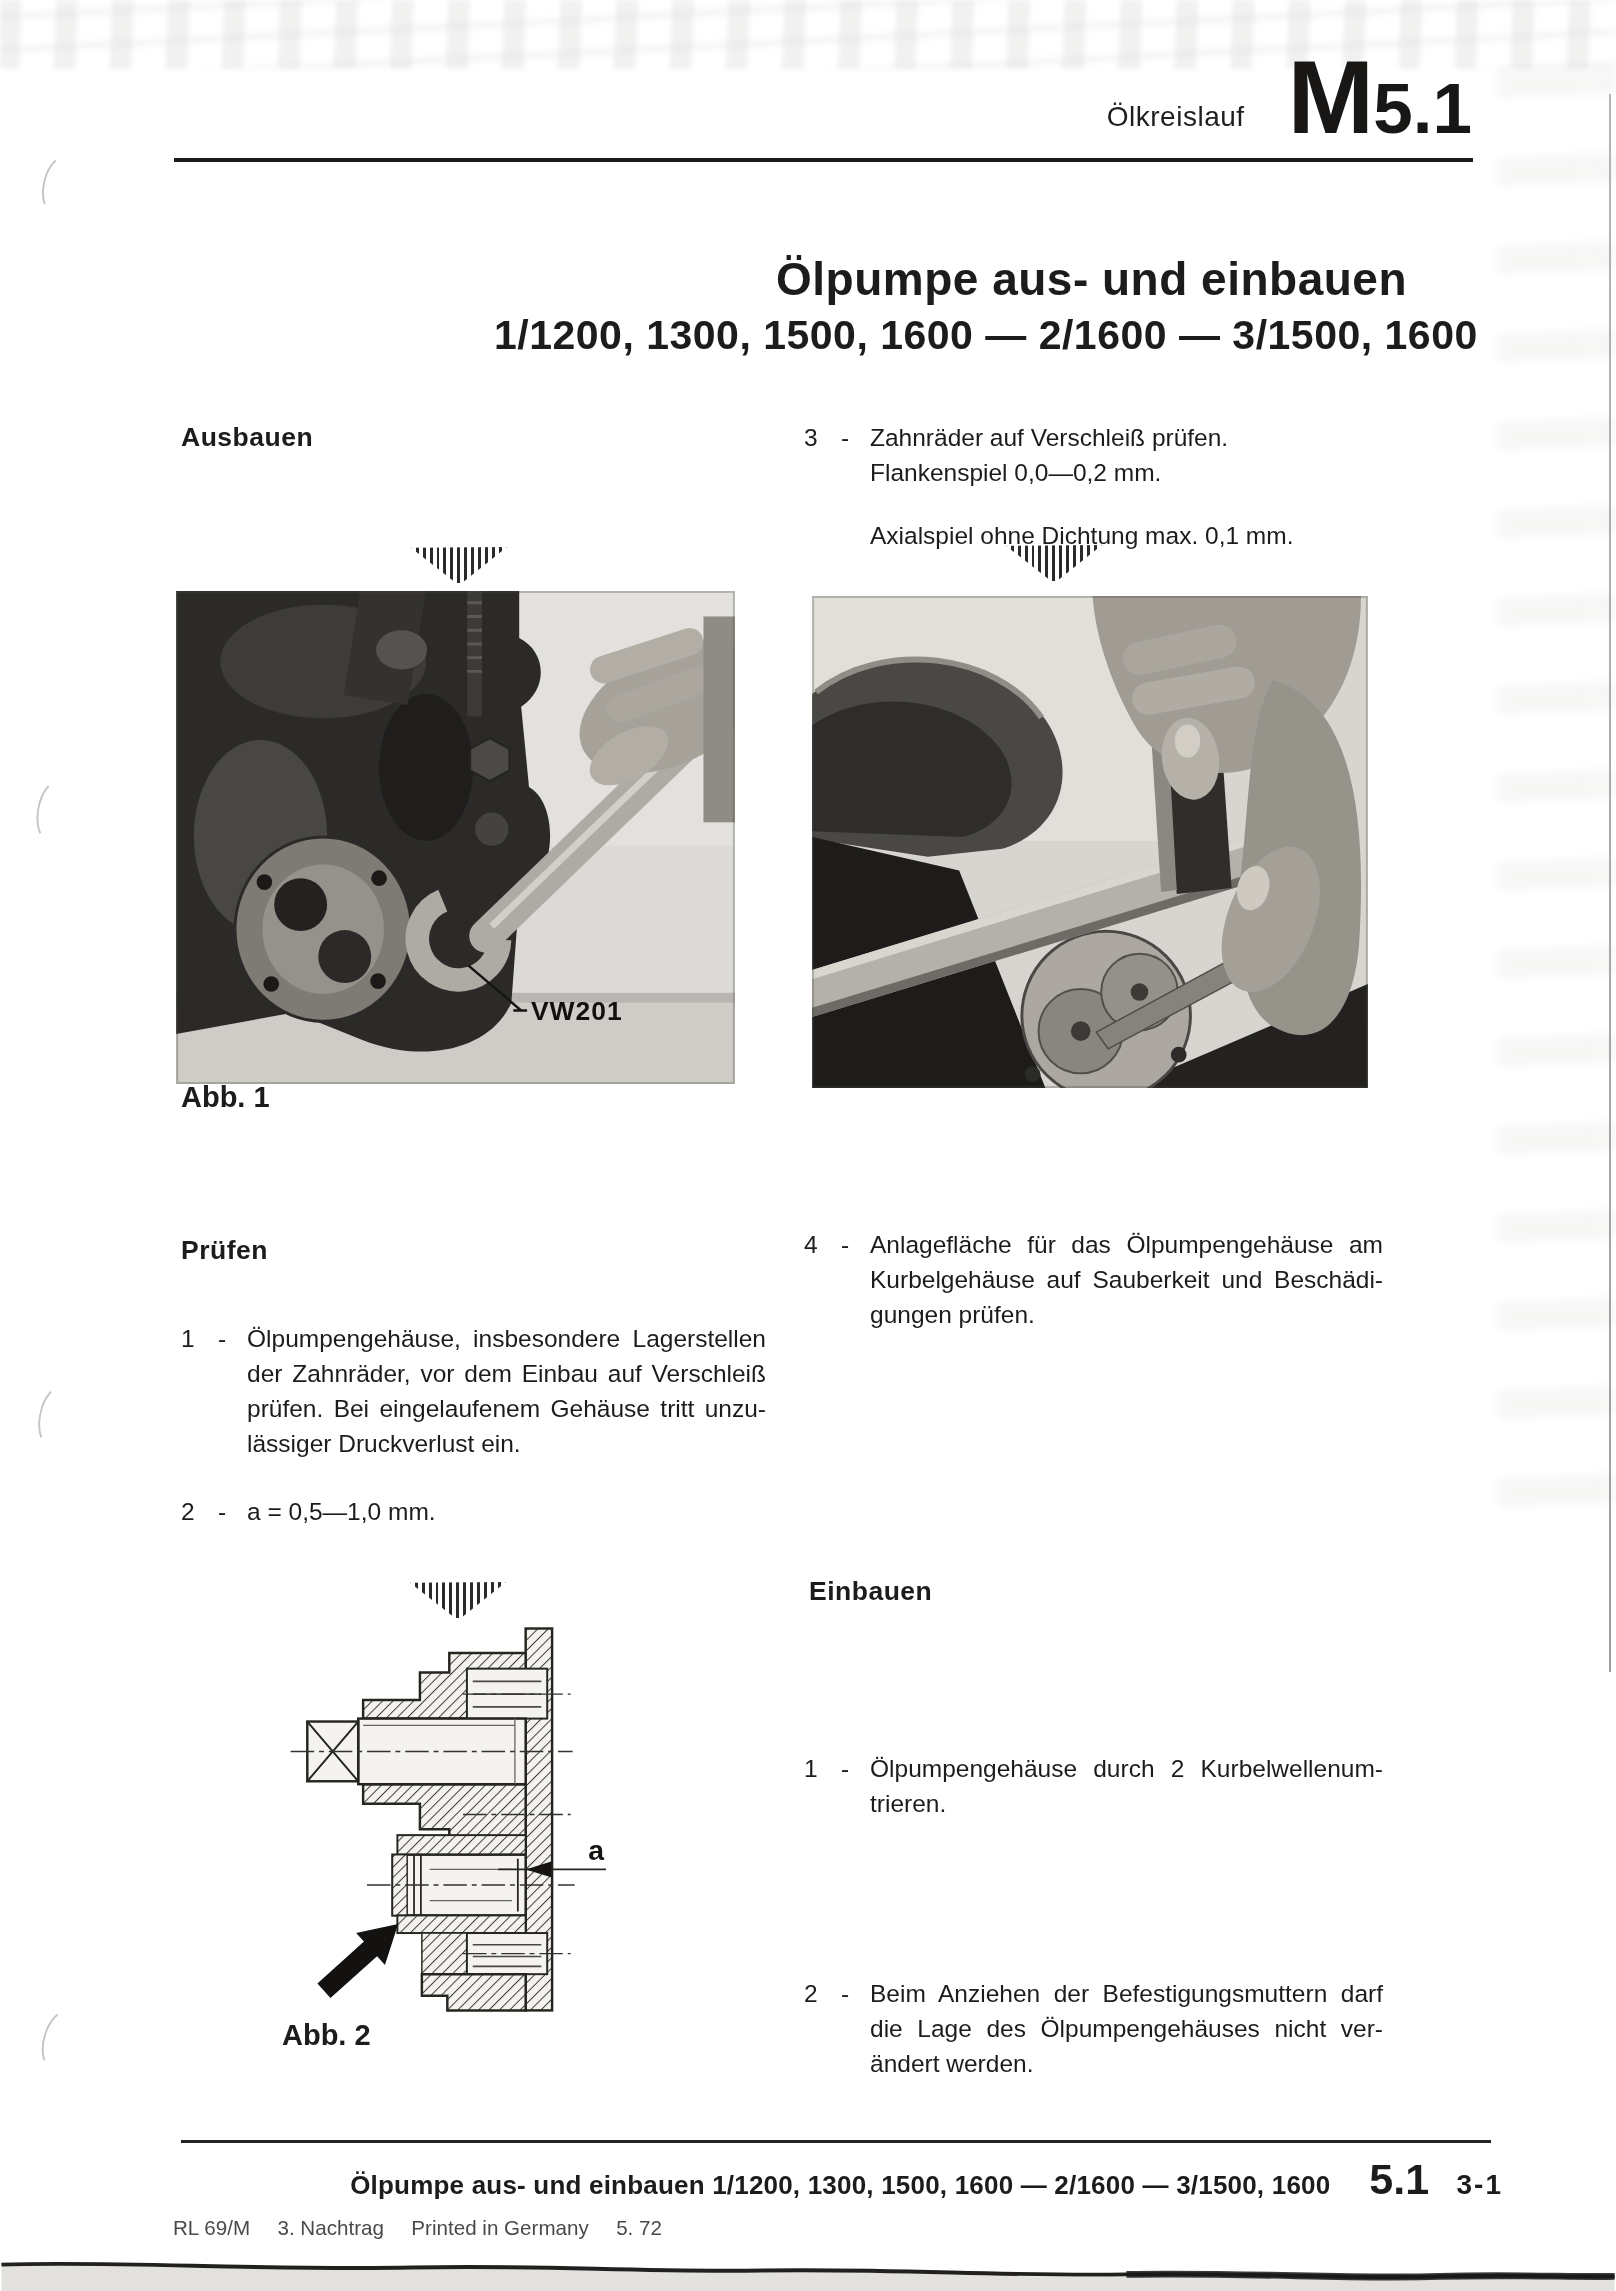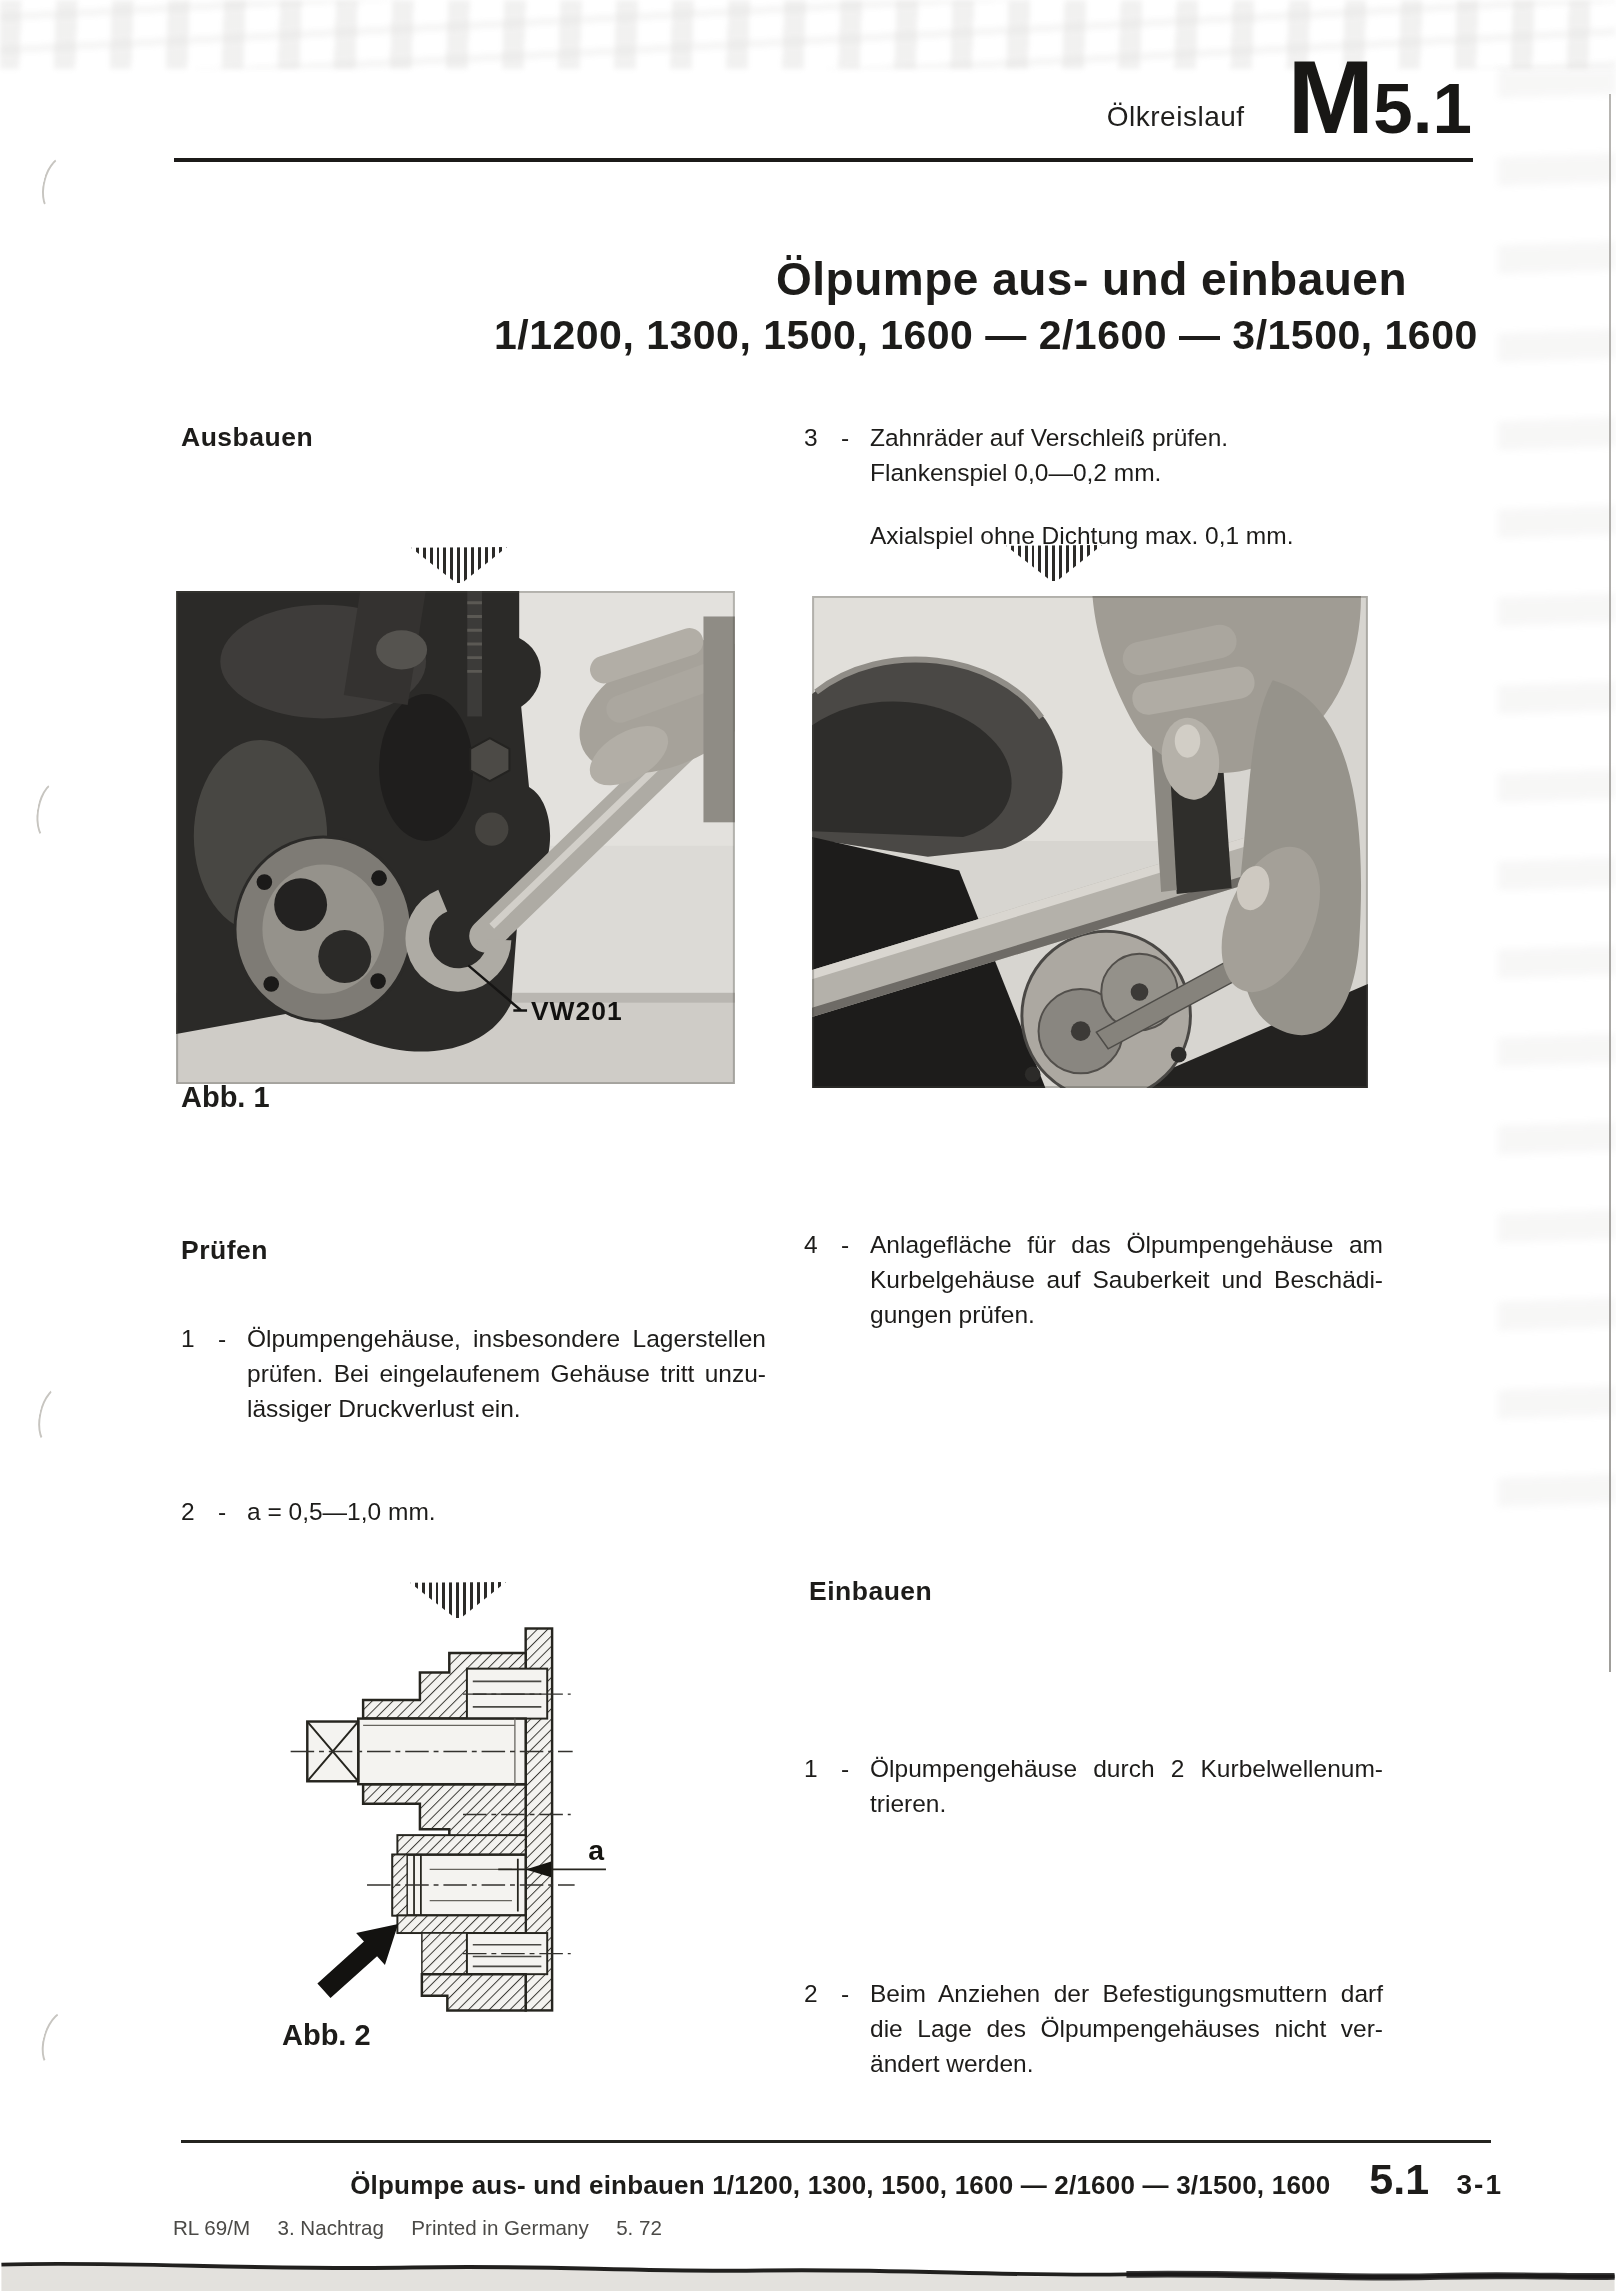--- a/index.html
+++ b/index.html
@@ -195,20 +195,21 @@
     <rect x="1" y="1" width="565" height="500" fill="none" stroke="rgba(70,68,64,0.3)" stroke-width="2"></rect>
   </svg>
 
   <div class="heading" style="left:181px;top:1235px;">Prüfen</div>
 
   <div class="item" style="left:181px;top:1321px;width:585px;">
     <span class="num">1</span>
     <span class="dash">-</span>
     <span class="body">
       <div class="jl">Ölpumpengehäuse, insbesondere Lagerstellen</div>
+      <div class="jl">der Zahnräder, vor dem Einbau auf Verschleiß</div>
       <div class="jl">prüfen. Bei eingelaufenem Gehäuse tritt unzu-</div>
       <div>lässiger Druckverlust ein.</div>
     </span>
   </div>
 
   <div class="item" style="left:804px;top:1227px;width:579px;">
     <span class="num">4</span>
     <span class="dash">-</span>
     <span class="body">
       <div class="jl">Anlagefläche für das Ölpumpengehäuse am</div>

